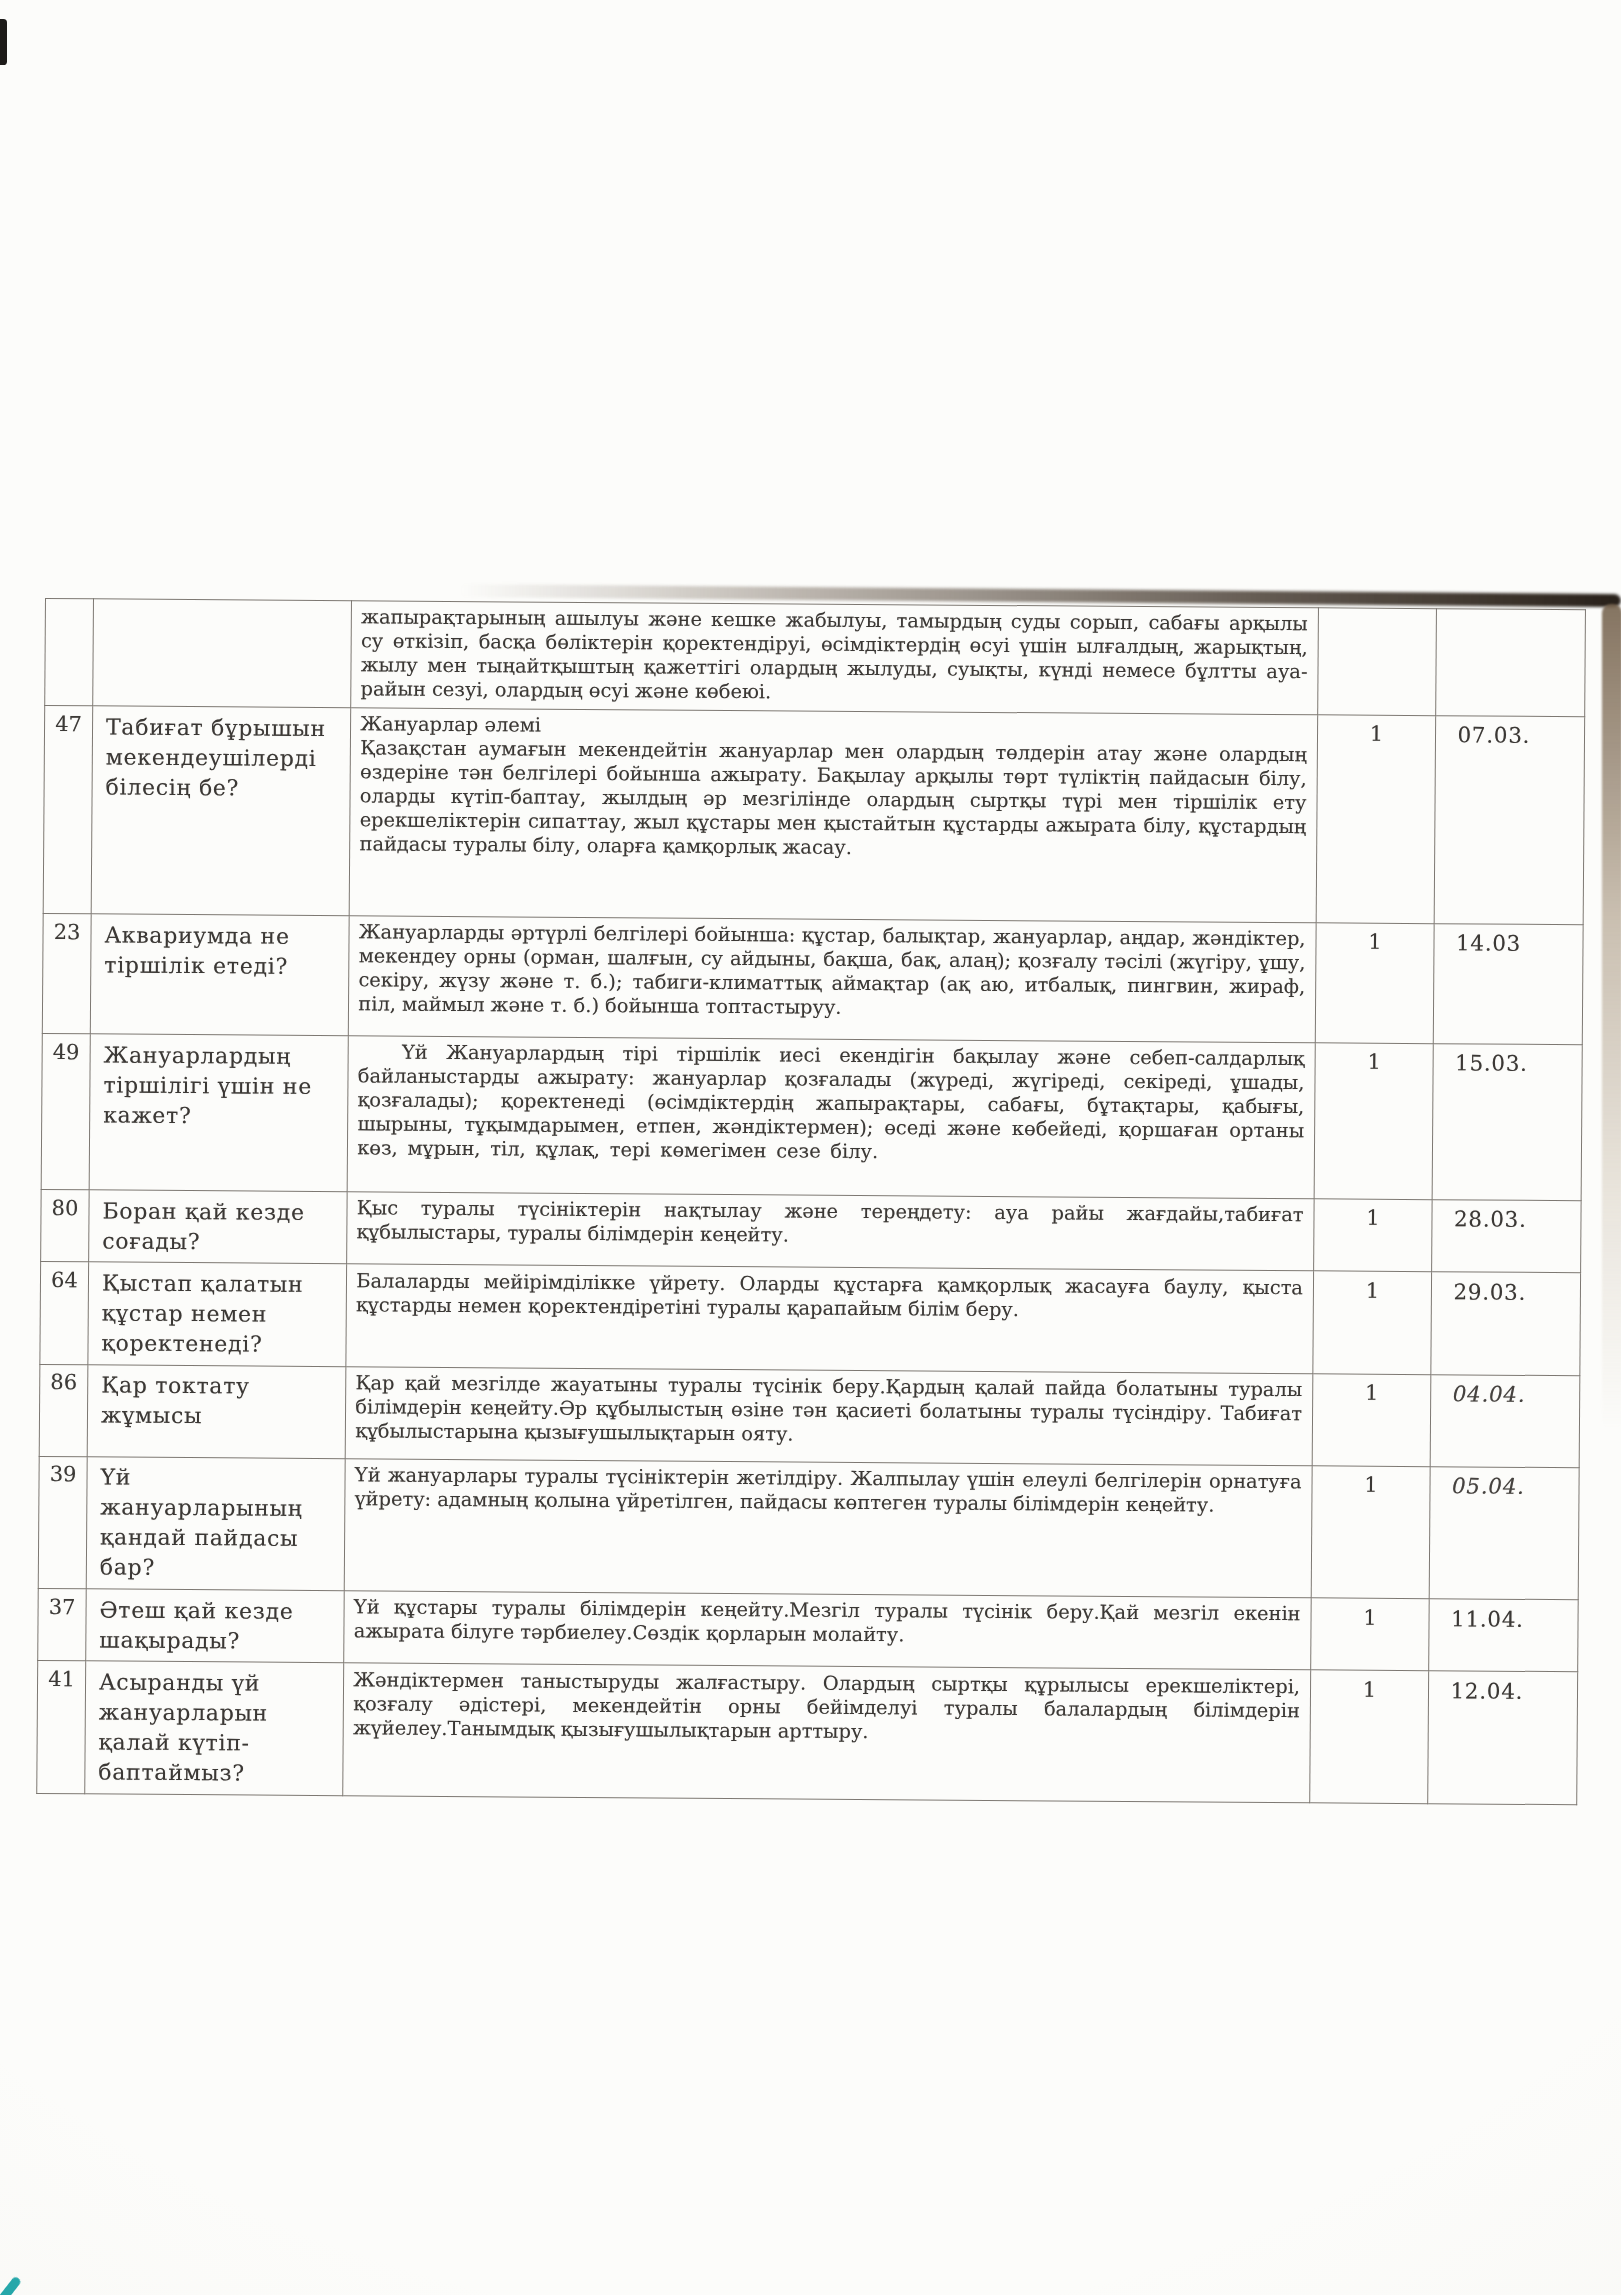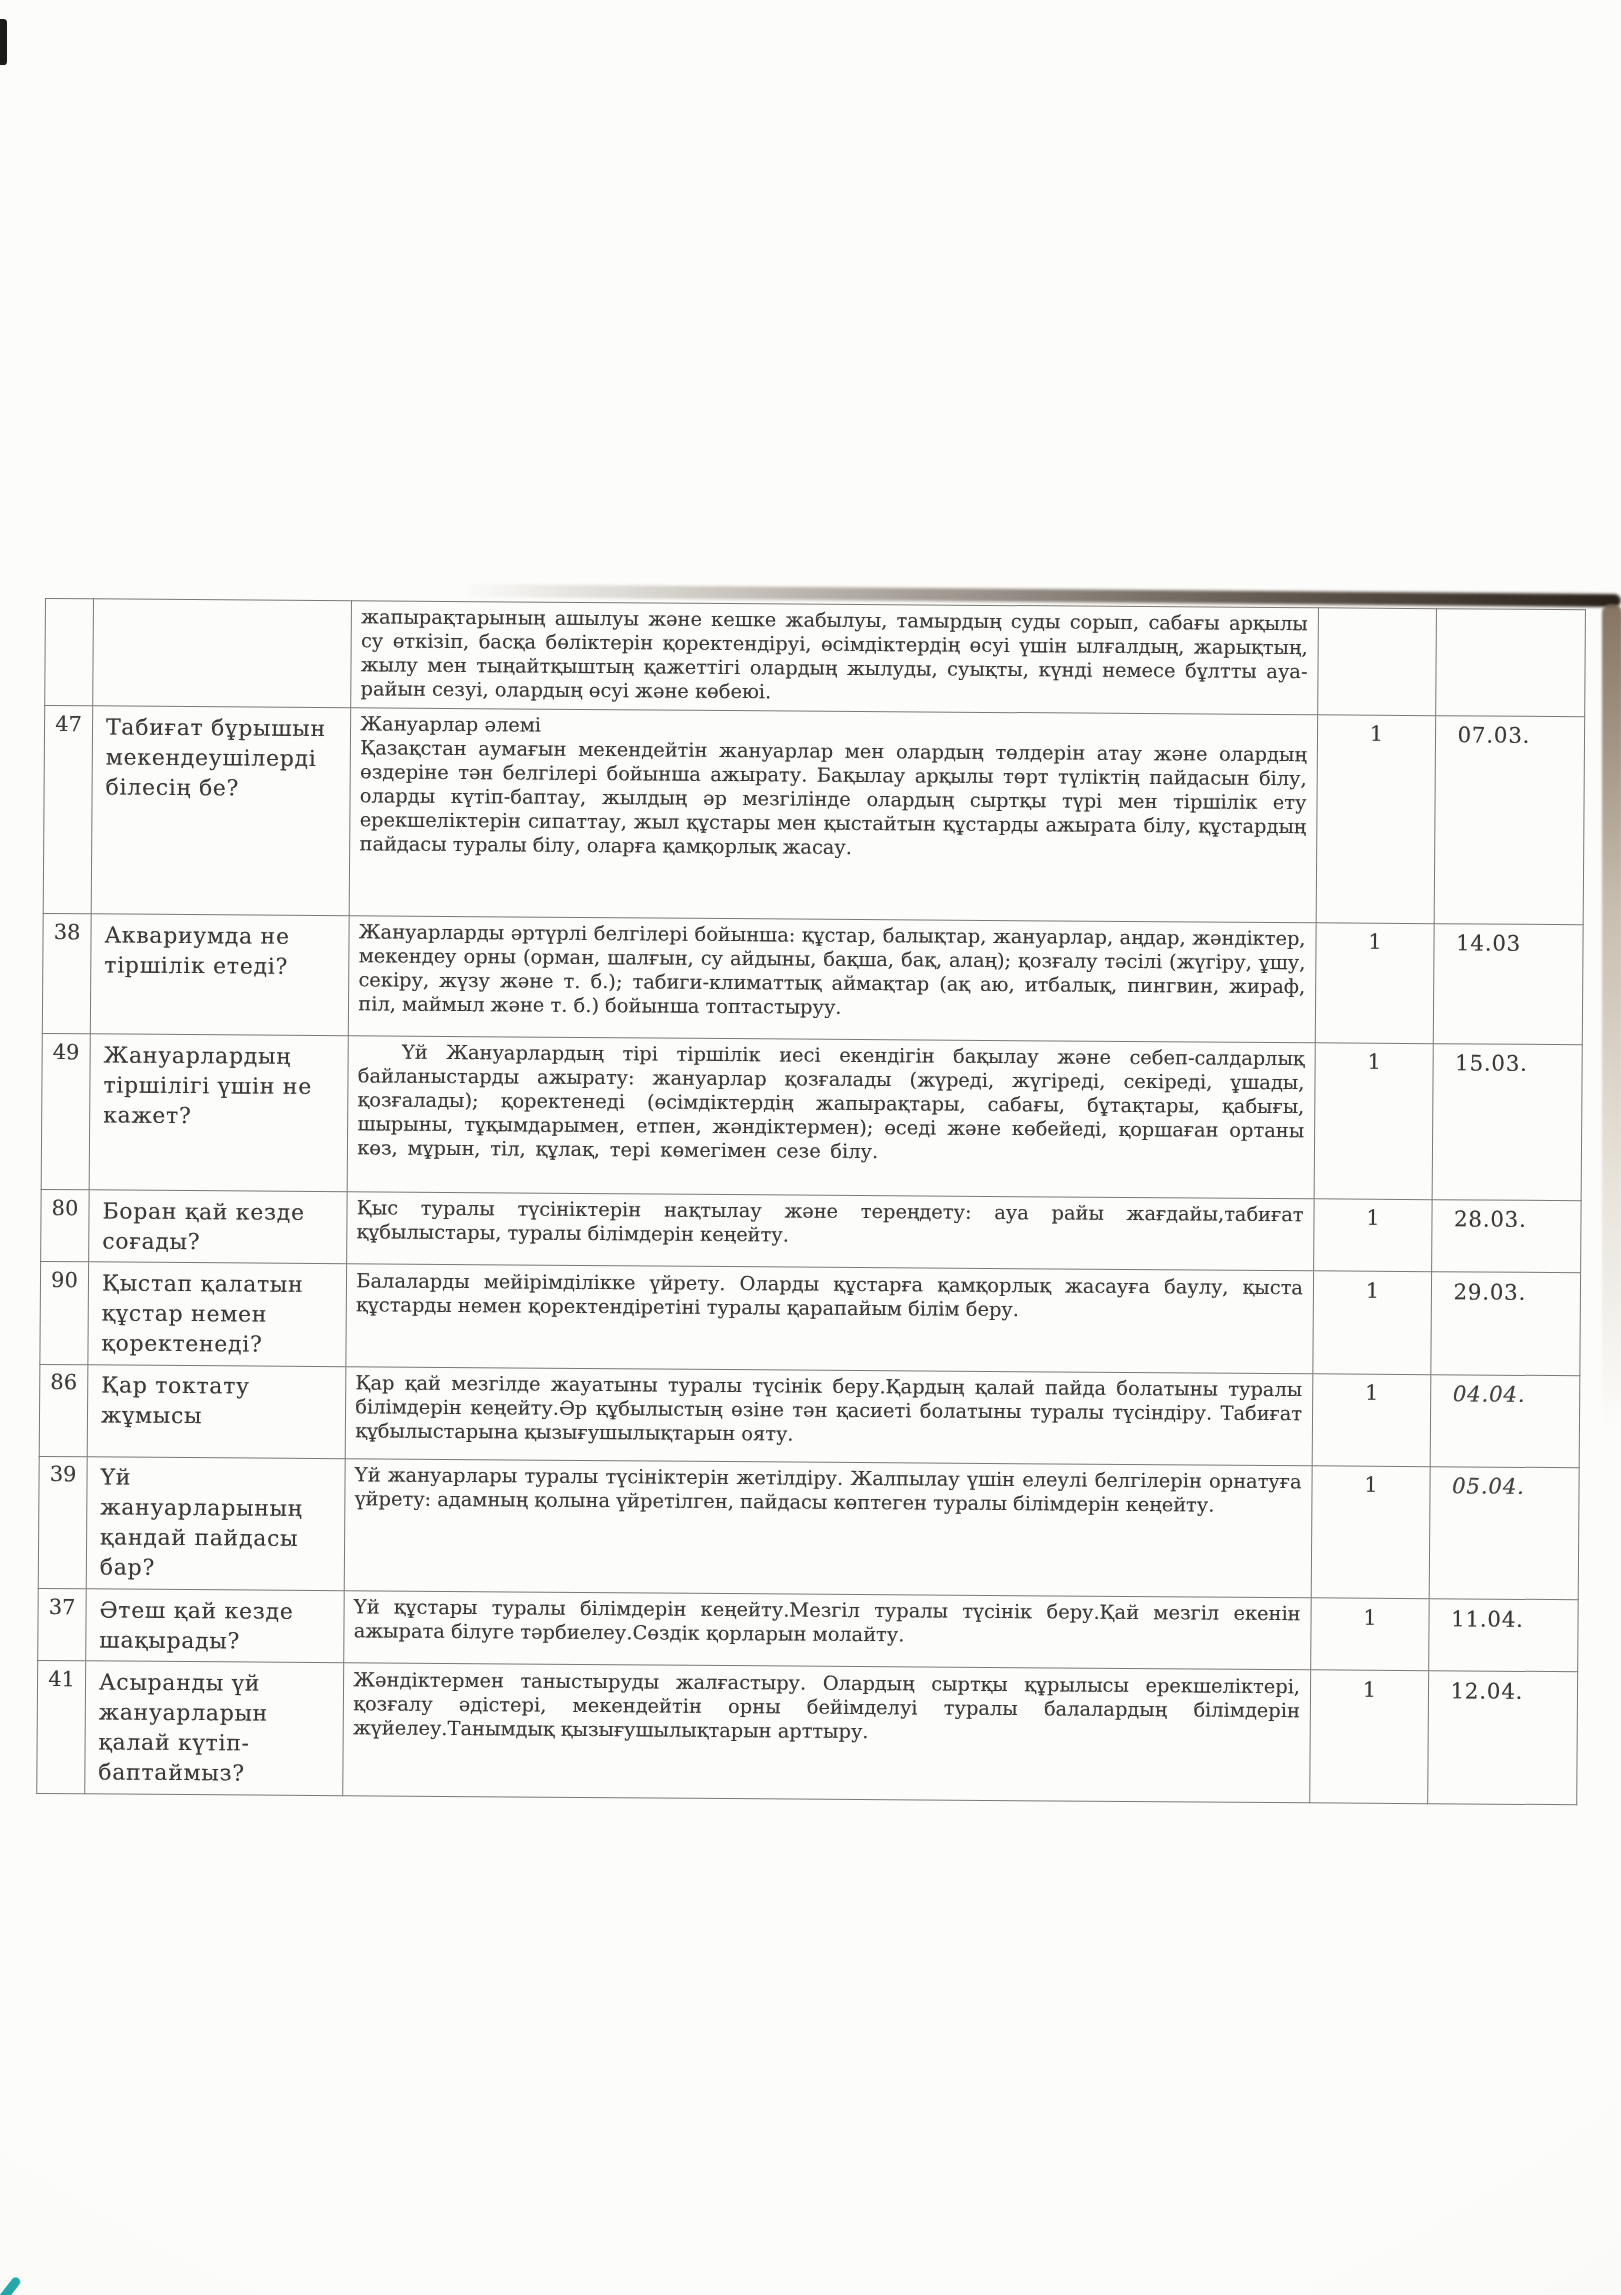--- a/index.html
+++ b/index.html
@@ -104,21 +104,21 @@
           <td class="c-num">47</td>
           <td class="c-topic">Табиғат бұрышын мекендеушілерді білесің бе?</td>
           <td class="c-content">
             <div class="para">Жануарлар әлемі</div>
             <div class="para">Қазақстан аумағын мекендейтін жануарлар мен олардың төлдерін атау және олардың өздеріне тән белгілері бойынша ажырату. Бақылау арқылы төрт түліктің пайдасын білу, оларды күтіп-баптау, жылдың әр мезгілінде олардың сыртқы түрі мен тіршілік ету ерекшеліктерін сипаттау, жыл құстары мен қыстайтын құстарды ажырата білу, құстардың пайдасы туралы білу, оларға қамқорлық жасау.</div>
           </td>
           <td class="c-hours">1</td>
           <td class="c-date">07.03.</td>
         </tr>
         <tr style="height: 120px;">
-          <td class="c-num">38</td>
+          <td class="c-num">23</td>
           <td class="c-topic">Аквариумда не тіршілік етеді?</td>
           <td class="c-content">
             <div class="para">Жануарларды әртүрлі белгілері бойынша: құстар, балықтар, жануарлар, аңдар, жәндіктер, мекендеу орны (орман, шалғын, су айдыны, бақша, бақ, алаң); қозғалу тәсілі (жүгіру, ұшу, секіру, жүзу және т. б.); табиги-климаттық аймақтар (ақ аю, итбалық, пингвин, жираф, піл, маймыл және т. б.) бойынша топтастыруу.</div>
           </td>
           <td class="c-hours">1</td>
           <td class="c-date">14.03</td>
         </tr>
         <tr style="height: 156px;">
           <td class="c-num">49</td>
           <td class="c-topic">Жануарлардың тіршілігі үшін не кажет?</td>
@@ -131,21 +131,21 @@
         <tr style="height: 68px;">
           <td class="c-num">80</td>
           <td class="c-topic">Боран қай кезде соғады?</td>
           <td class="c-content">
             <div class="para">Қыс туралы түсініктерін нақтылау және тереңдету: ауа райы жағдайы,табиғат құбылыстары, туралы білімдерін кеңейту.</div>
           </td>
           <td class="c-hours">1</td>
           <td class="c-date">28.03.</td>
         </tr>
         <tr style="height: 84px;">
-          <td class="c-num">90</td>
+          <td class="c-num">64</td>
           <td class="c-topic">Қыстап қалатын құстар немен қоректенеді?</td>
           <td class="c-content">
             <div class="para">Балаларды мейірімділікке үйрету. Оларды құстарға қамқорлық жасауға баулу, қыста құстарды немен қоректендіретіні туралы қарапайым білім беру.</div>
           </td>
           <td class="c-hours">1</td>
           <td class="c-date">29.03.</td>
         </tr>
         <tr style="height: 92px;">
           <td class="c-num">86</td>
           <td class="c-topic">Қар токтату жұмысы</td>

